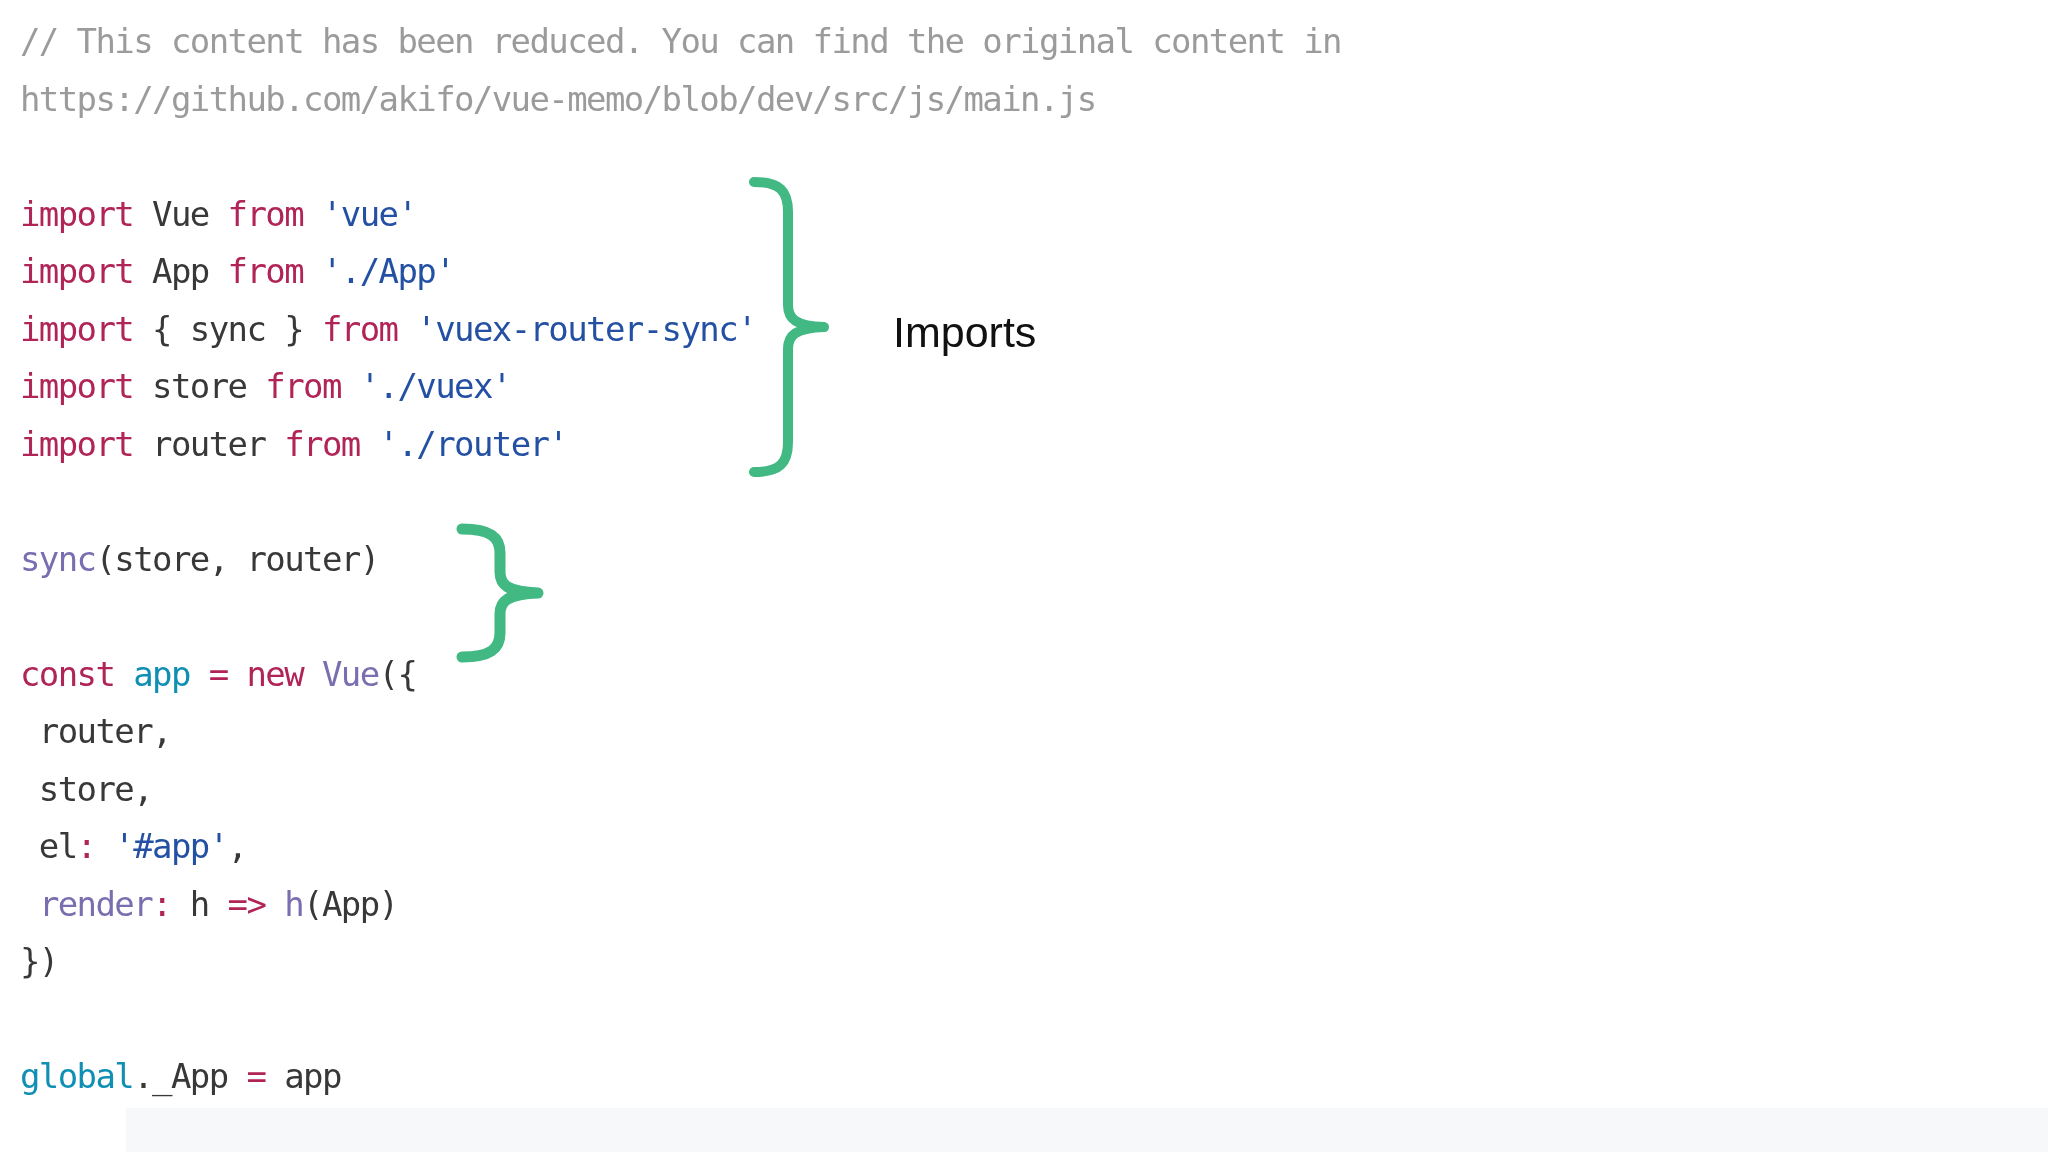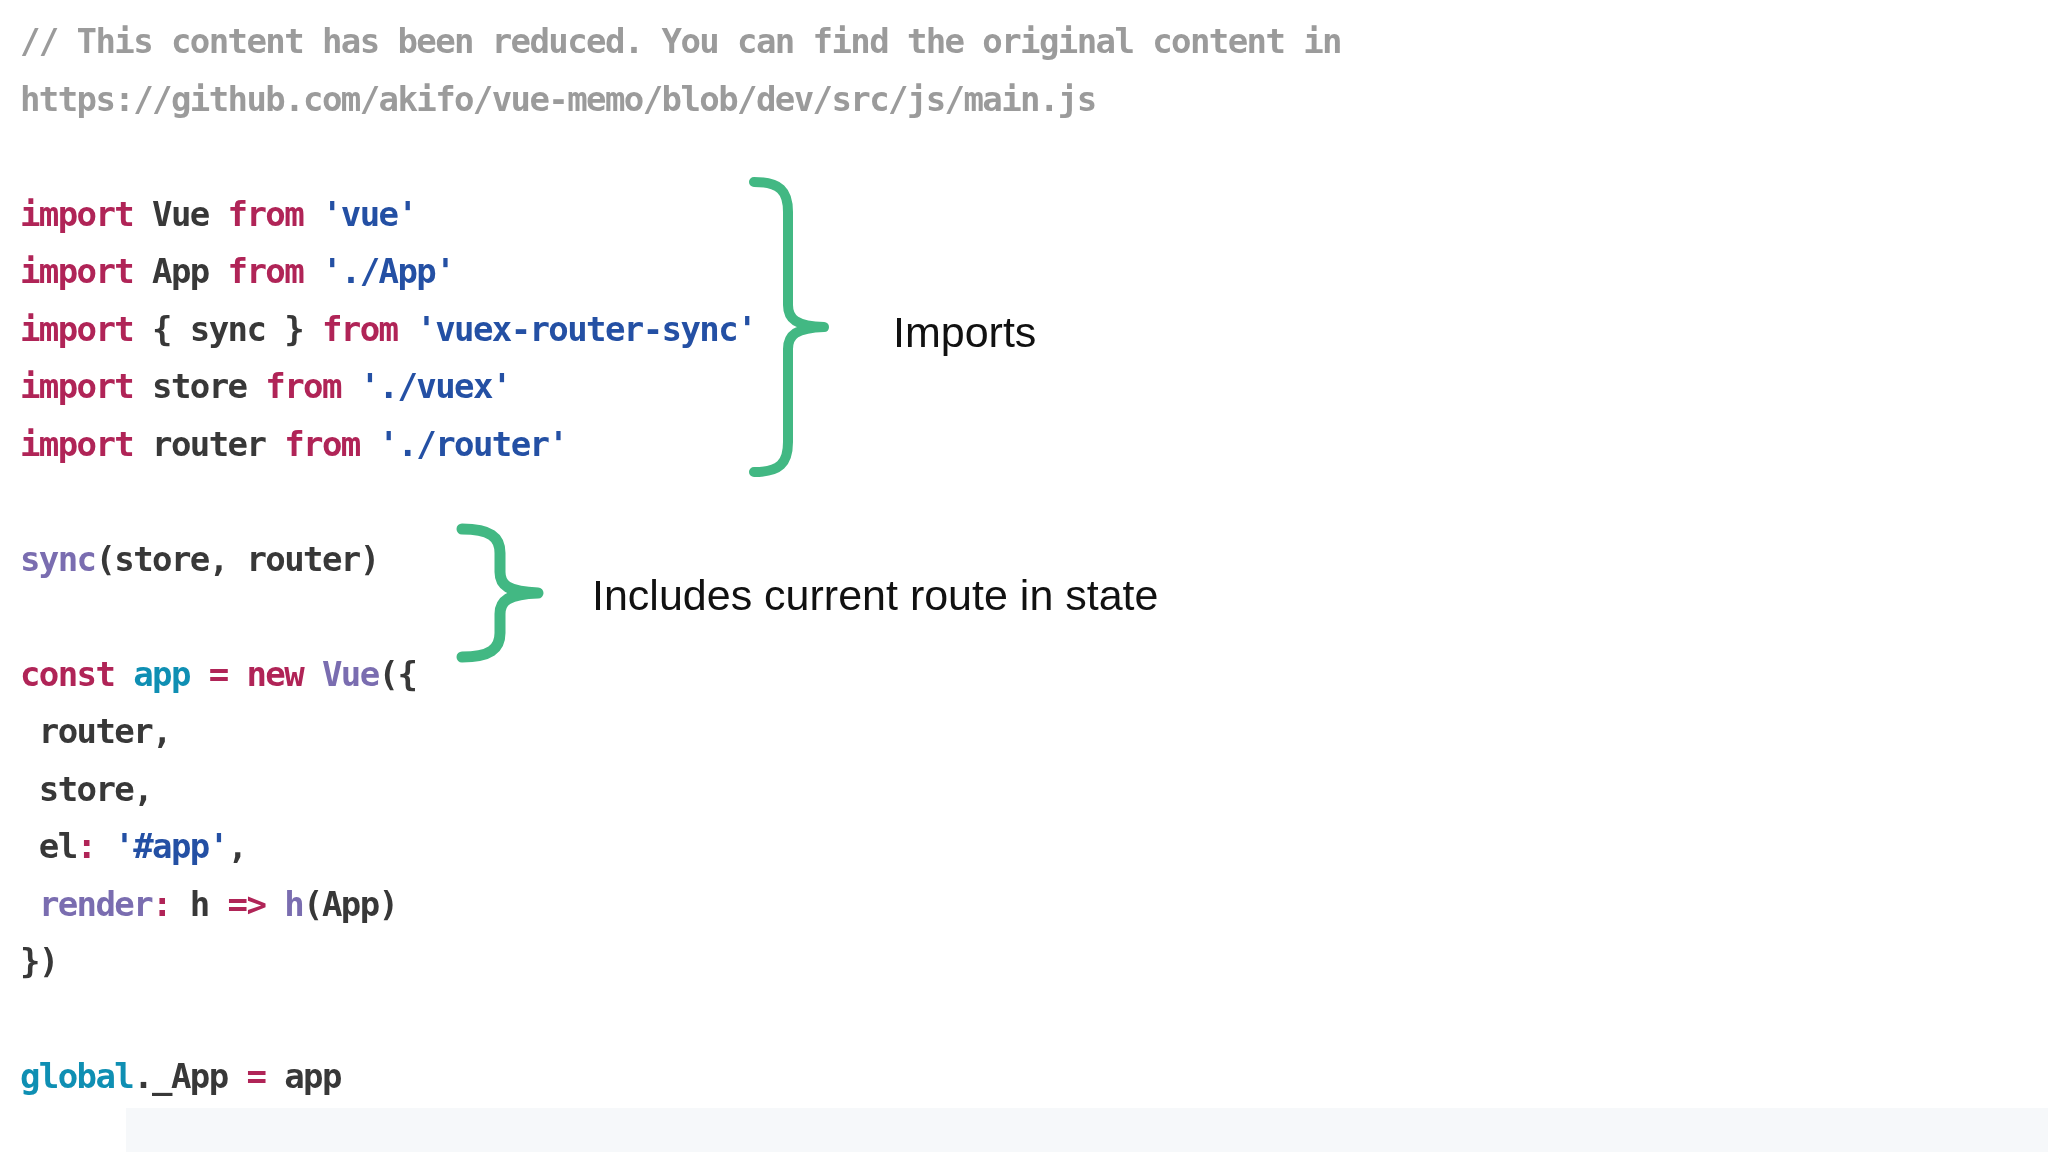--- a/index.html
+++ b/index.html
@@ -17,21 +17,20 @@
     margin: 0;
     font-family: "DejaVu Sans Mono", monospace;
     font-size: 34px;
     letter-spacing: -1.6px;
     color: #383838;
   }
   .code-line {
     height: 57.5px;
     line-height: 57.5px;
     white-space: pre;
-    font-weight: bold;
   }
   .annotation-label {
     position: absolute;
     font-family: "Liberation Sans", sans-serif;
     font-size: 43px;
     line-height: 42px;
     color: #111111;
     white-space: nowrap;
   }
   #imports-label { left: 893px; top: 311px; }
@@ -57,17 +56,16 @@
   <svg id="imports-brace" class="brace-svg" width="82" height="302" viewBox="0 0 82 302">
     <path d="M4,7 C30,7 38,16 38,37 L38,130 C38,144 46,151 74,152 C46,153 38,160 38,174 L38,267 C38,288 30,297 4,297" fill="none" stroke-width="10" stroke-linecap="round" stroke-linejoin="round" stroke="#42b883"></path>
   </svg>
 
   <div id="imports-label" class="annotation-label" style="color: rgb(17, 17, 17);">Imports</div>
 
   <svg id="route-brace" class="brace-svg" width="90" height="142" viewBox="0 0 90 142">
     <path d="M4,7 C32,7 42,15 42,31 L42,50 C42,63 50,70 80,71 C50,72 42,79 42,92 L42,111 C42,127 32,135 4,135" fill="none" stroke-width="11" stroke-linecap="round" stroke-linejoin="round" stroke="#42b883"></path>
   </svg>
 
-  <div id="route-label" class="annotation-label" style="color: rgb(17, 17, 17);">Includes current route in state</div>
 
   <div class="bottom-strip" style="background: rgb(246, 248, 250);"></div>
 
 </div>
 
 </body></html>

